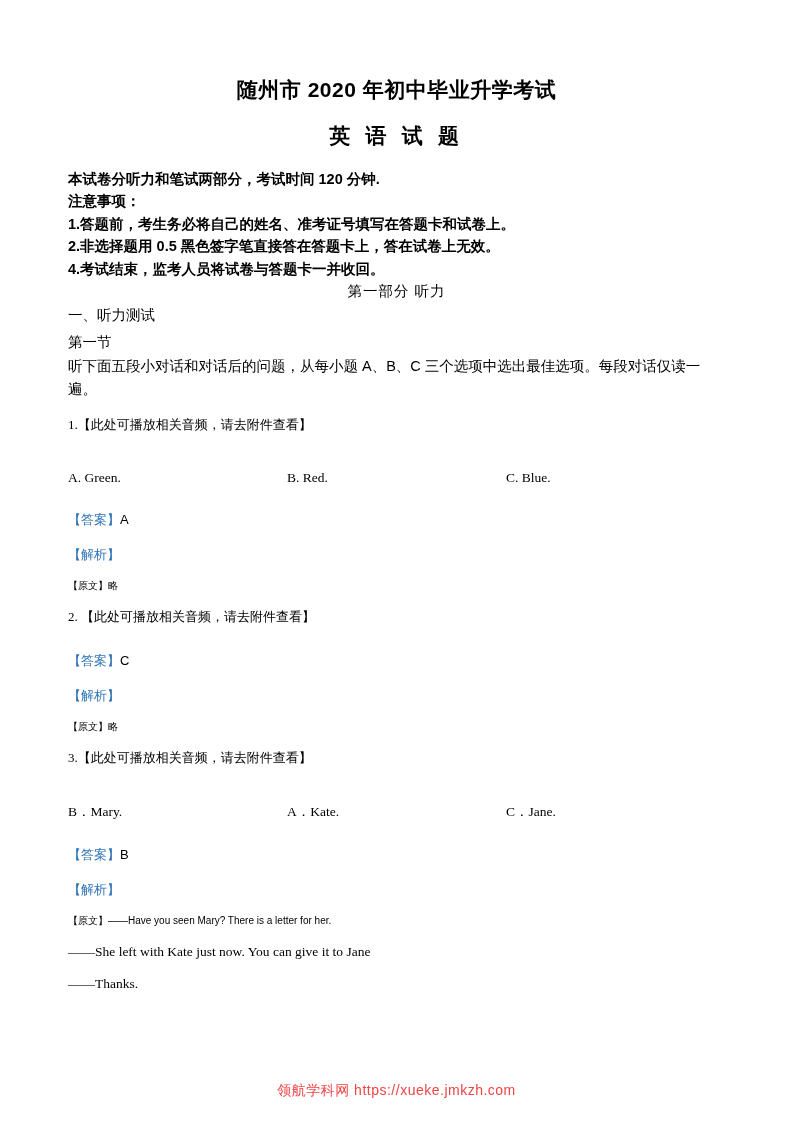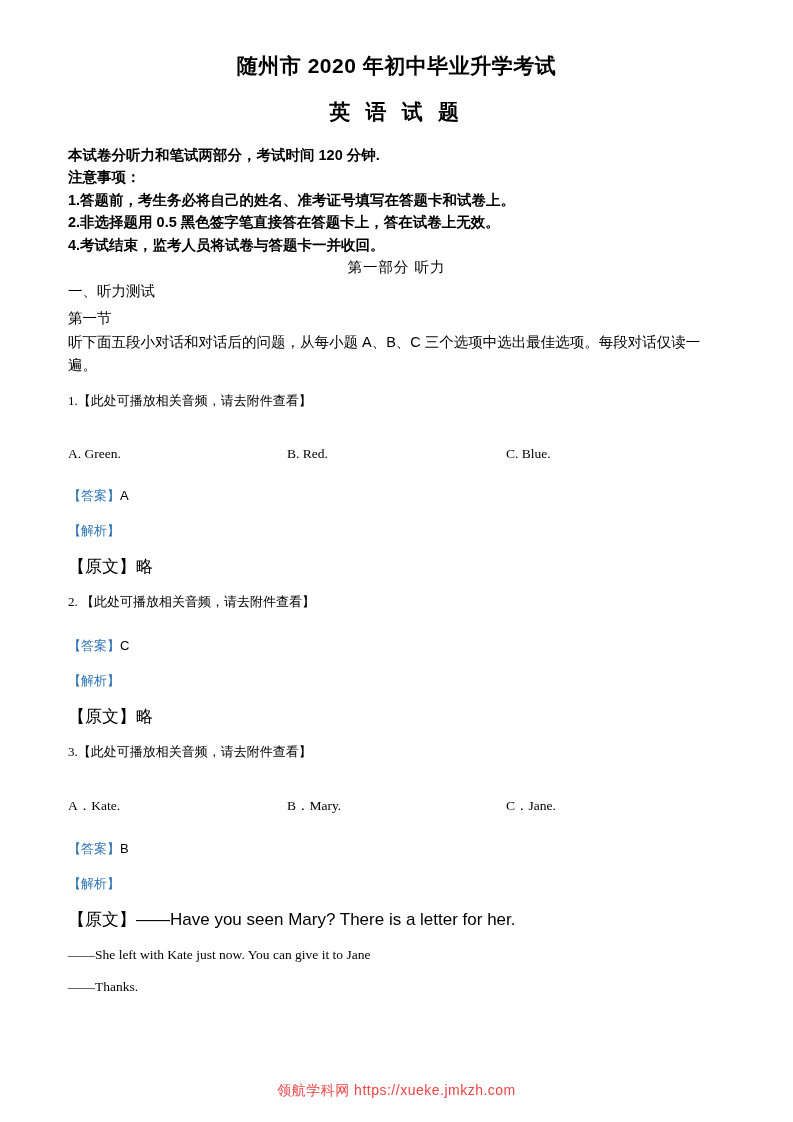--- a/index.html
+++ b/index.html
@@ -21,21 +21,21 @@
     height: 1122px;
     padding: 52px 68px 0 68px;
     position: relative;
   }
   .title-main {
     text-align: center;
     font-family: "Liberation Sans", sans-serif;
     font-weight: bold;
     font-size: 21px;
     letter-spacing: 0.5px;
-    margin: 0 0 0 0;
+    margin: 24px 0 0 0;
   }
   .title-sub {
     text-align: center;
     font-family: "Liberation Serif", serif;
     font-weight: bold;
     font-size: 21px;
     letter-spacing: 5px;
     margin: 18px 0 0 0;
   }
   .intro {
@@ -99,21 +99,21 @@
   .val {
     color: #000000;
   }
   .analysis-line {
     margin-top: 15px;
     font-size: 13px;
     font-family: "Liberation Sans", sans-serif;
   }
   .src-line {
     margin-top: 15px;
-    font-size: 17px;
+    font-size: 10px;
     font-family: "Liberation Sans", sans-serif;
   }
   .src-cont {
     margin-top: 16px;
     font-size: 13.5px;
     font-family: "Liberation Serif", serif;
   }
   .footer {
     position: absolute;
     left: 0;
@@ -174,22 +174,22 @@
       <span class="tag">【解析】</span>
     </div>
     <div class="src-line">
       <span class="val">【原文】</span><span class="val">略</span>
     </div>
   </div>
 
   <div class="q-block">
     <div class="q-stem">3.【此处可播放相关音频，请去附件查看】</div>
     <div class="options">
+      <div class="opt">B．Mary.</div>
       <div class="opt first">A．Kate.</div>
-      <div class="opt">B．Mary.</div>
       <div class="opt">C．Jane.</div>
     </div>
     <div class="ans-line">
       <span class="tag">【答案】</span><span class="val">B</span>
     </div>
     <div class="analysis-line">
       <span class="tag">【解析】</span>
     </div>
     <div class="src-line">
       <span class="val">【原文】</span><span class="val">——Have you seen Mary? There is a letter for her.</span>

